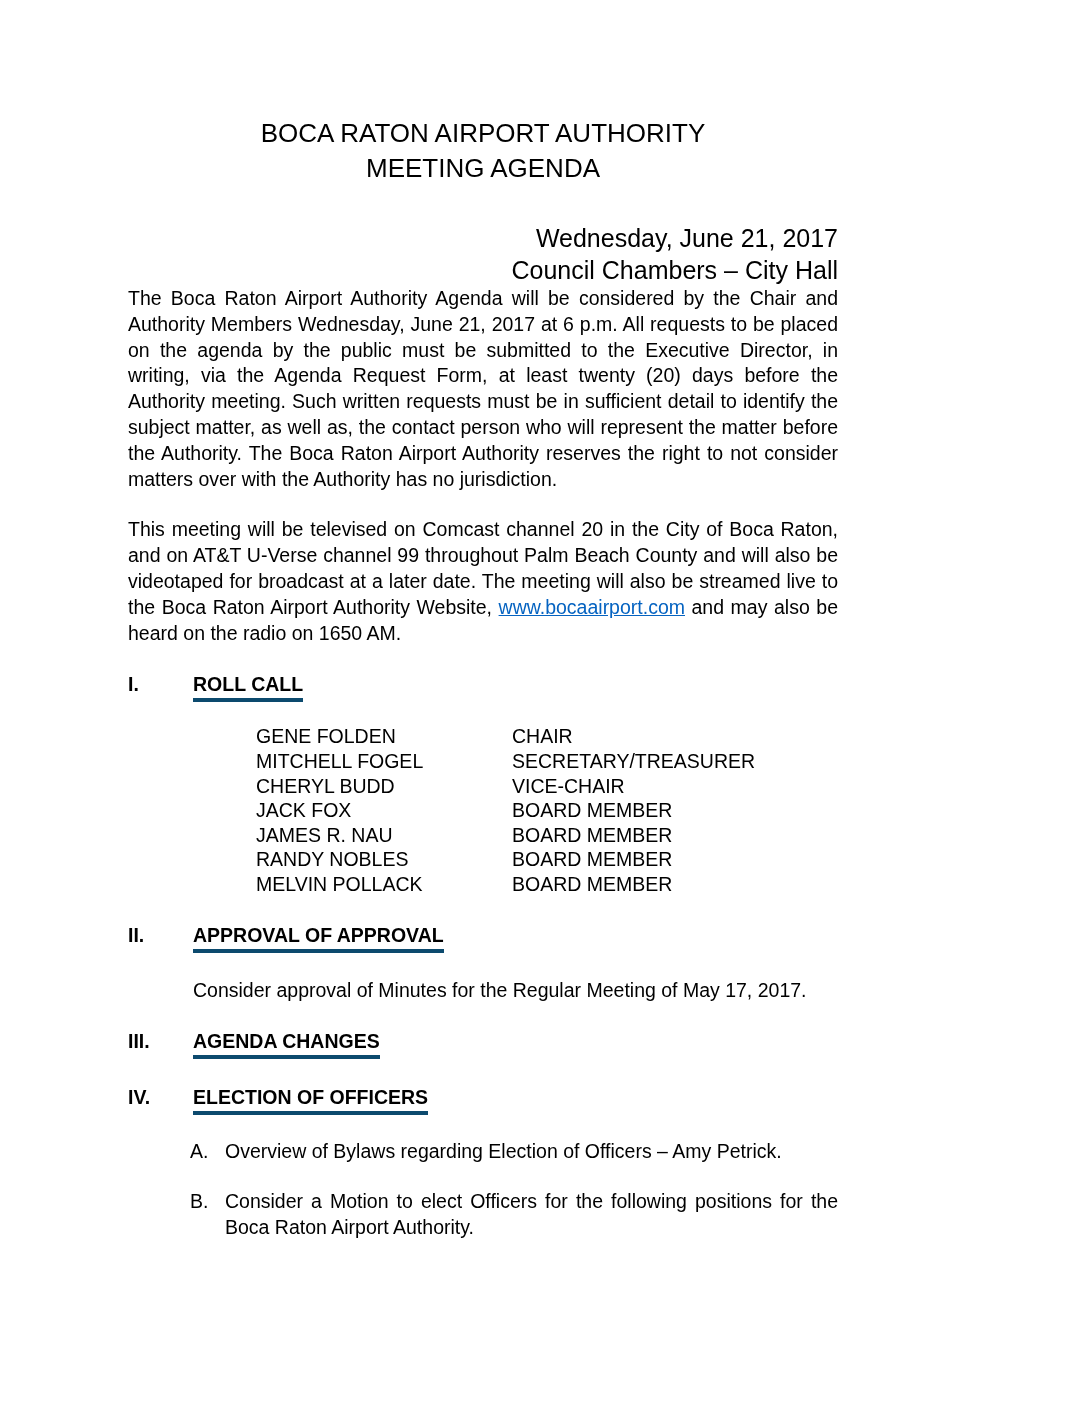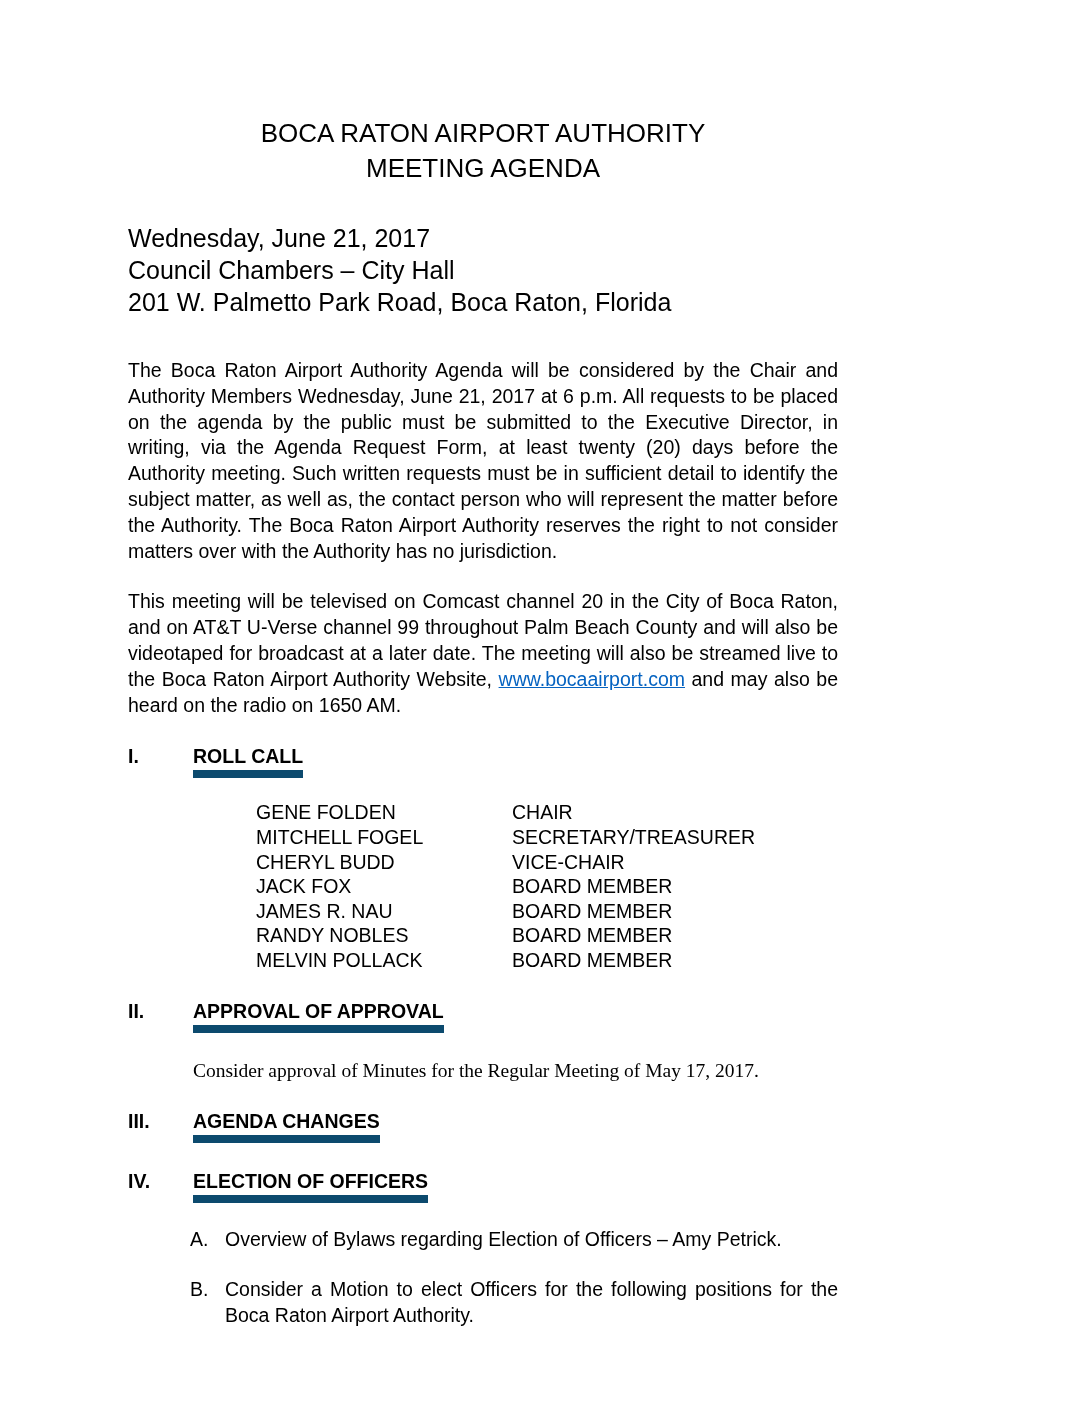--- a/index.html
+++ b/index.html
@@ -7,38 +7,38 @@
   .page {
     position:relative;
     width:968px; height:1408px;
     background:#ffffff;
     color:#000000;
     font-family:"Liberation Sans", sans-serif;
     padding:116px 130px 0 128px;
     overflow:hidden;
   }
   .title-block { text-align:center; font-size:26px; line-height:35px; margin-bottom:36px; }
-  .event-block { text-align:left; font-size:25px; line-height:32px; margin-bottom:40px; }
+  .event-block { text-align:right; font-size:25px; line-height:32px; }
   .body-par {
     font-size:19.5px; line-height:25.8px;
     text-align:justify;
   }
   .body-par + .body-par { margin-top:25px; }
   .link { text-decoration:underline; cursor:pointer; }
   .section-heading {
     display:flex; align-items:baseline;
     font-size:19.5px; line-height:26px; font-weight:bold;
     margin-top:25px;
   }
   .numeral { width:65px; flex-shrink:0; }
-  .heading-text { border-bottom:8px solid #0c4a6e; padding-bottom:1px; }
+  .heading-text { border-bottom:4px solid #0c4a6e; padding-bottom:1px; }
   .roll-call-list { margin:22px 0 0 128px; font-size:19.5px; line-height:24.6px; }
   .rc-row { display:flex; }
   .rc-name { width:256px; flex-shrink:0; }
-  .section-body { margin:25px 0 0 65px; font-size:19.5px; line-height:25.8px;font-family:Liberation Serif, serif; }
+  .section-body { margin:25px 0 0 65px; font-size:19.5px; line-height:25.8px; }
   .letter-item {
     display:flex; align-items:baseline;
     margin:24px 0 0 62px;
     font-size:19.5px; line-height:25.8px;
   }
   .letter { width:35px; flex-shrink:0; }
   .item-text { text-align:justify; }
 </style>
 </head>
 <body>
@@ -46,21 +46,20 @@
 <div class="page">
 
   <div class="title-block">
     <div>BOCA RATON AIRPORT AUTHORITY</div>
     <div>MEETING AGENDA</div>
   </div>
 
   <div class="event-block">
     <div>Wednesday, June 21, 2017</div>
     <div>Council Chambers – City Hall</div>
-    <div>201 W. Palmetto Park Road, Boca Raton, Florida</div>
   </div>
 
   <p class="body-par">The Boca Raton Airport Authority Agenda will be considered by the Chair and Authority Members Wednesday, June 21, 2017 at 6 p.m.  All requests to be placed on the agenda by the public must be submitted to the Executive Director, in writing, via the Agenda Request Form, at least twenty (20) days before the Authority meeting.  Such written requests must be in sufficient detail to identify the subject matter, as well as, the contact person who will represent the matter before the Authority.  The Boca Raton Airport Authority reserves the right to not consider matters over with the Authority has no jurisdiction.</p>
 
   <p class="body-par"><span>This meeting will be televised on Comcast channel 20 in the City of Boca Raton, and on AT&amp;T U-Verse channel 99 throughout Palm Beach County and will also be videotaped for broadcast at a later date.  The meeting will also be streamed live to the Boca Raton Airport Authority Website, </span><a class="link" style="color: rgb(5, 99, 193);">www.bocaairport.com</a><span> and may also be heard on the radio on 1650 AM.</span></p>
 
   <div class="section-heading">
     <span class="numeral">I.</span>
     <span class="heading-text">ROLL CALL</span>
   </div>

